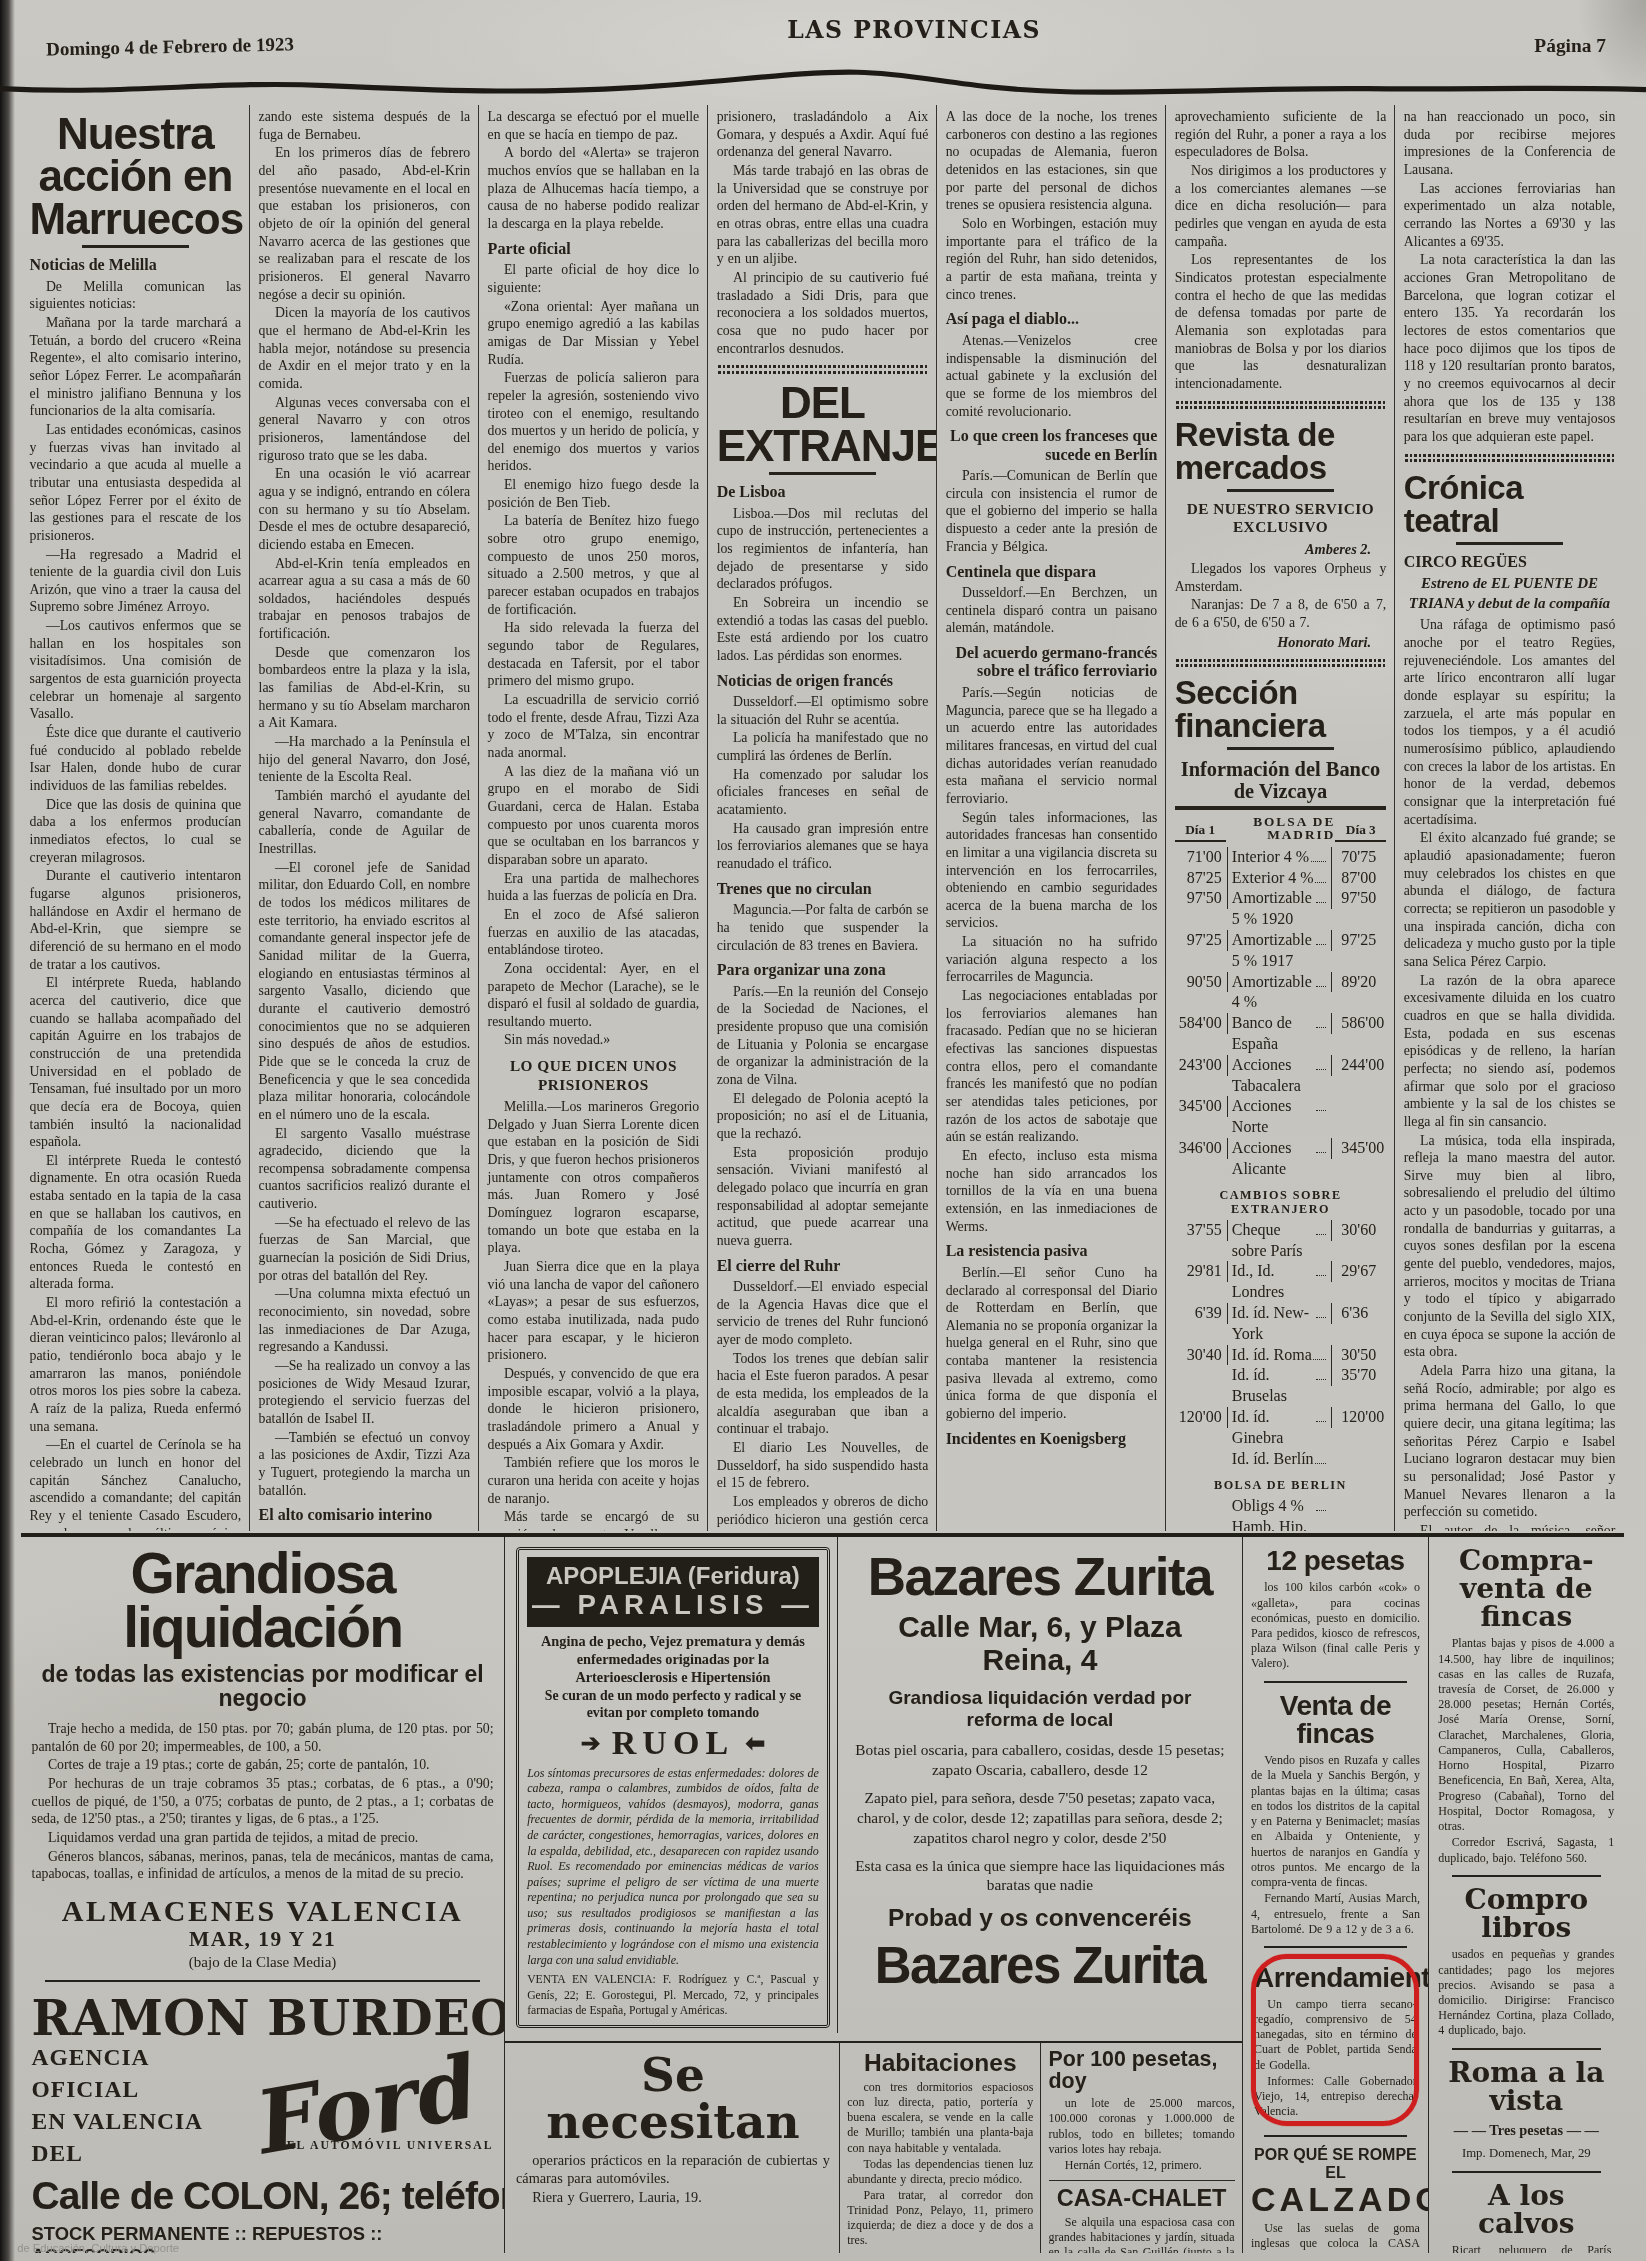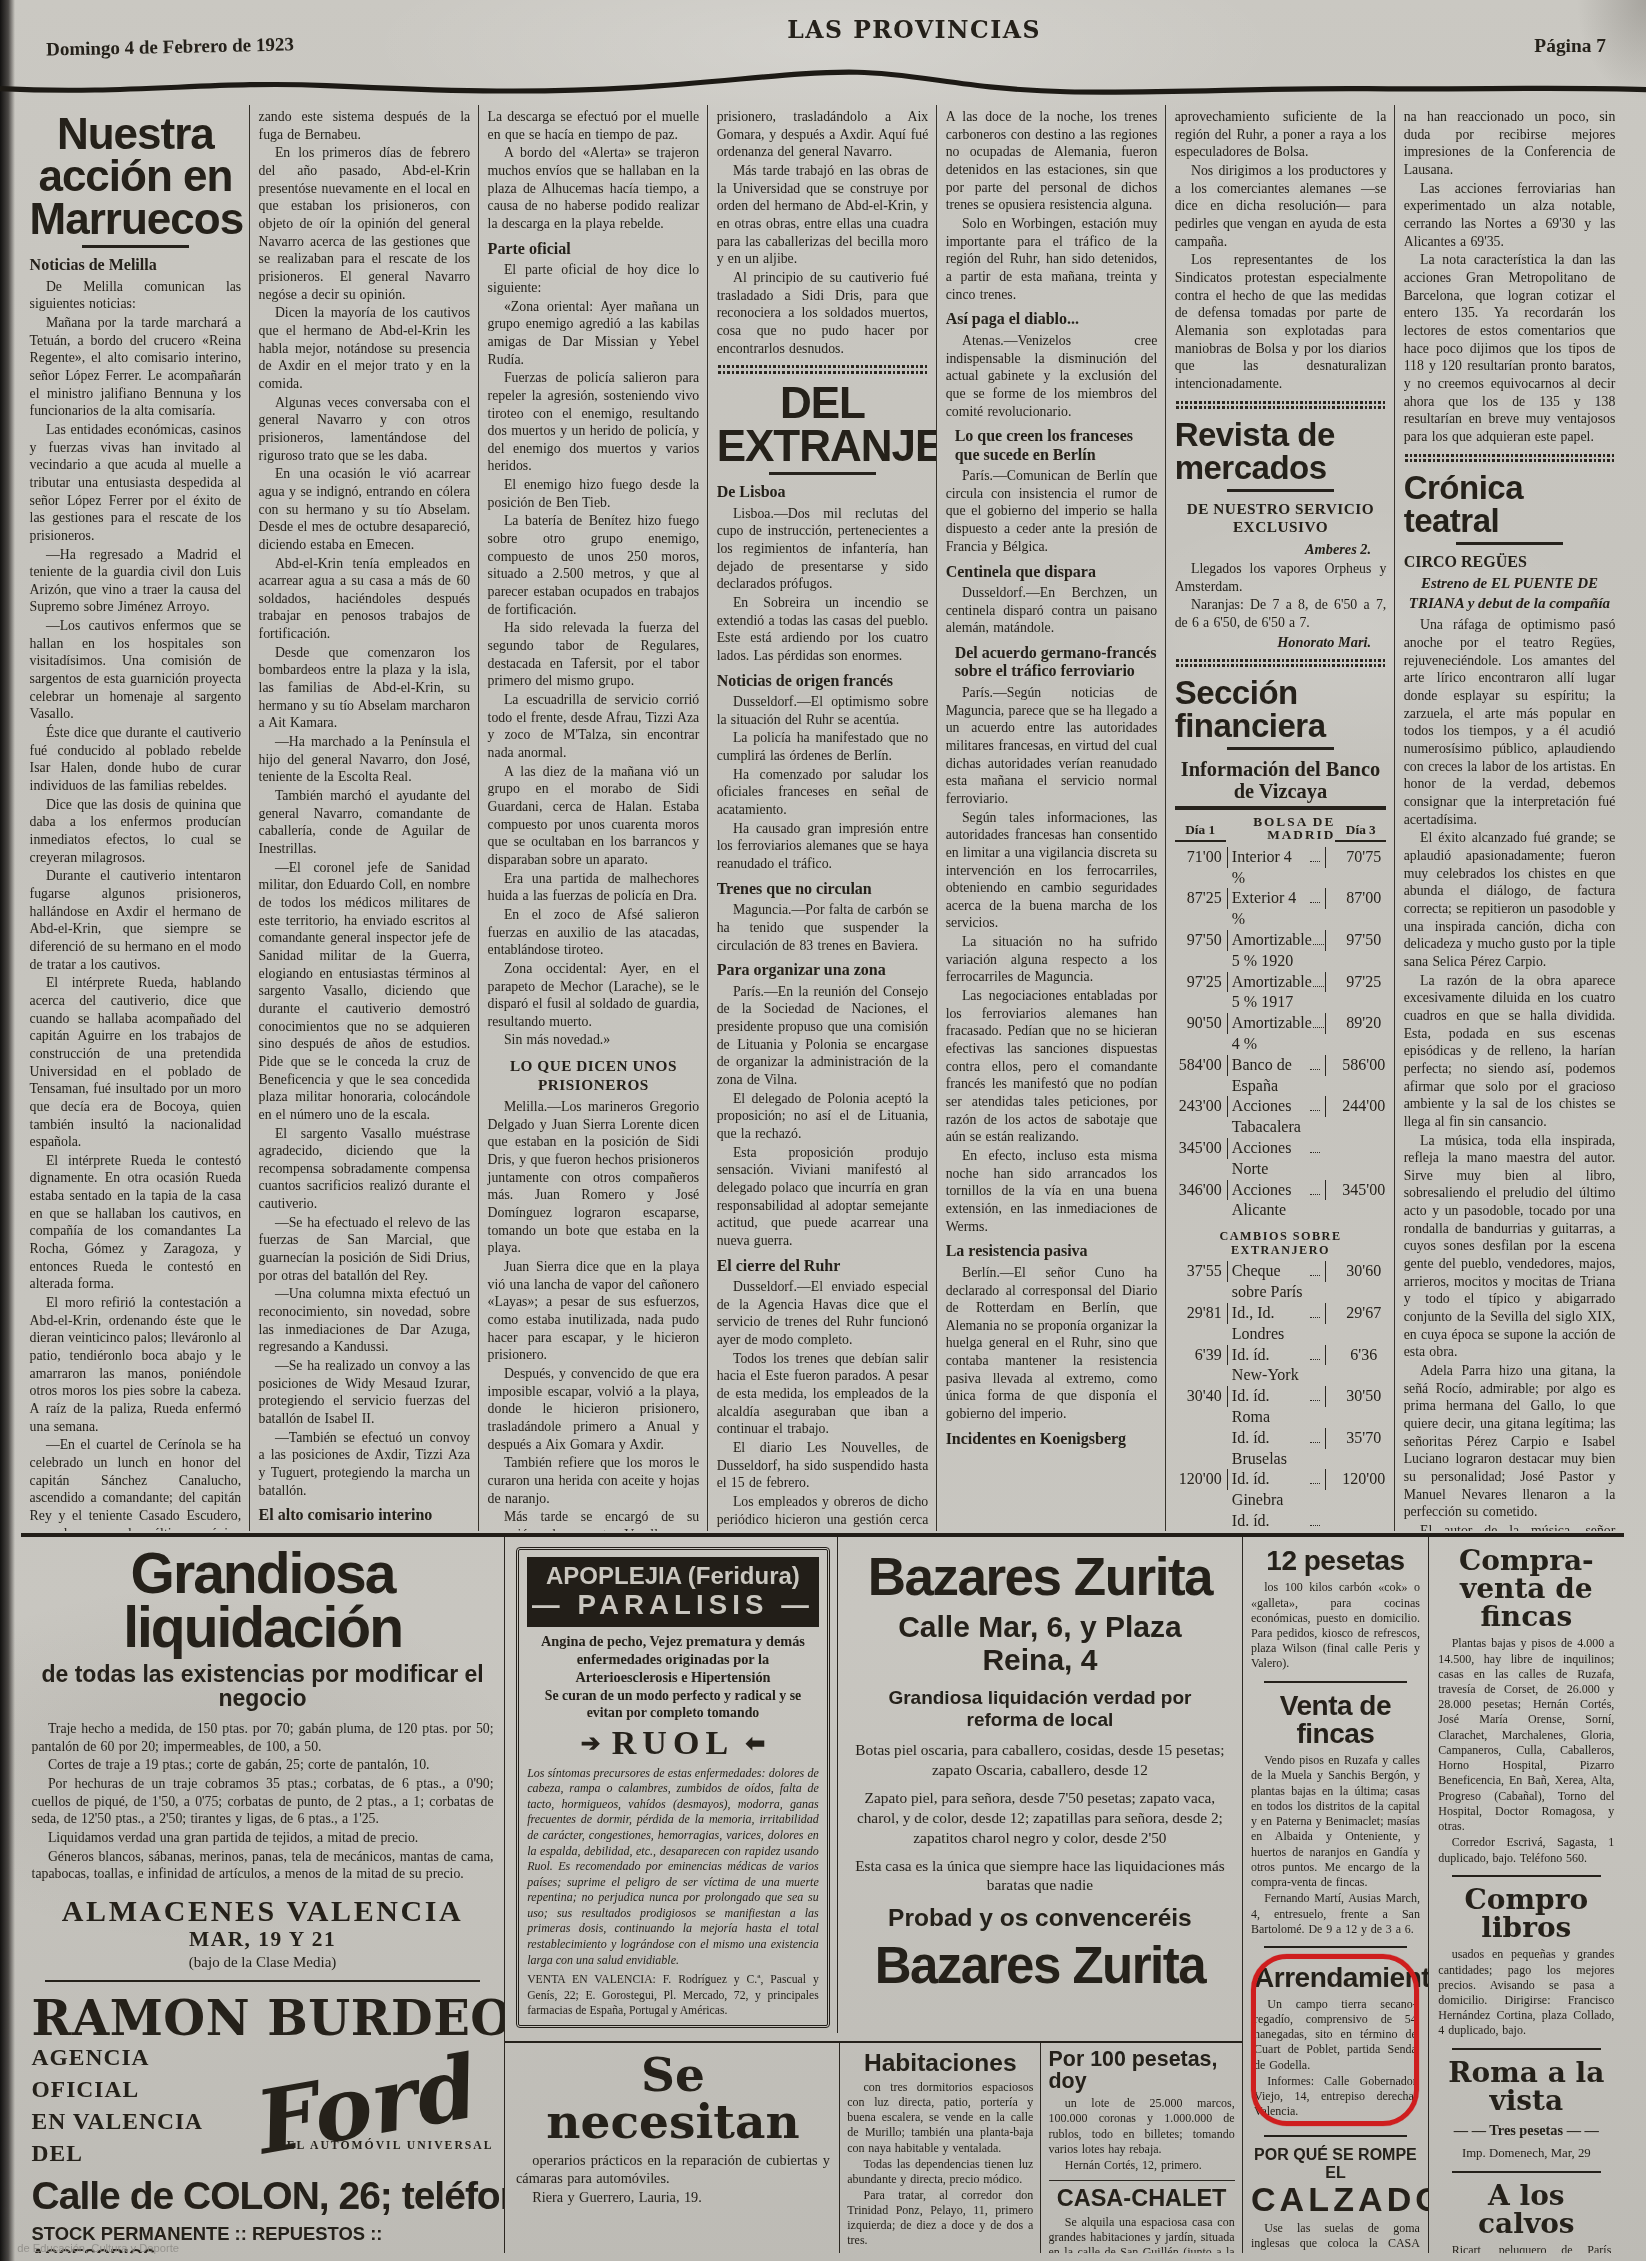--- a/index.html
+++ b/index.html
@@ -22,21 +22,21 @@
   .hdr .pgno{font:700 19.4px/1 "Liberation Serif",serif;}
   .wave{position:absolute;top:65px;left:0;width:100%;height:36px;}
 
   
   .cols{position:absolute;top:105px;left:21.4px;right:23.5px;height:1426px;display:flex;overflow:hidden;}
   .col{flex:1 1 0;padding:3.1px 8.2px 0;border-right:1px solid #36322b;overflow:hidden;}
   .col.last{border-right:none;}
   .para{margin:0 0 1px;font-size:13.8px;line-height:1.28;text-align:justify;text-indent:16.3px;word-spacing:0.8px;}
   .p0{text-indent:0;}
   .h2{font:700 16px/1.15 "Liberation Serif",serif;margin:7.1px 0 3.1px;}
-  .h2c{text-align:left;margin-left:9px;}
+  .h2c{text-align:right;}
   .caps{font:700 15.3px/1.2 "Liberation Serif",serif;text-align:center;letter-spacing:0.5px;margin:8.2px 0 4.1px;}
   .hl{font:700 44px/0.96 "Liberation Sans",sans-serif;letter-spacing:-1px;text-align:center;margin:5.1px 0 4.1px;}
   .hl2{font:700 33px/1 "Liberation Sans",sans-serif;letter-spacing:-0.5px;text-align:left;margin:6.1px 0 4.1px;}
   .rshort{width:107px;border-top:3.6px solid #26221c;margin:5.1px auto 8.2px;}
   .dots{height:8.7px;margin:8.2px 1px;background:
       repeating-linear-gradient(90deg,#2a261f 0 2.6px,transparent 2.6px 4.6px),
       repeating-linear-gradient(90deg,#2a261f 0 2.6px,transparent 2.6px 4.6px);
     background-size:100% 3.1px;background-repeat:no-repeat;background-position:0 0,0 5.6px;}
   .pc{text-align:center;font-size:13.8px;margin:8px 0;}
   .pr{text-align:right;font:italic 700 14.3px/1.2 "Liberation Serif",serif;margin:2px 0;padding-right:15.3px;}
@@ -45,21 +45,21 @@
   
   .finwrap{margin-top:3.1px;}
   .fintitle{font:700 20.4px/1.1 "Liberation Serif",serif;text-align:center;margin:4.1px 0 3.1px;}
   .finbar{border-top:4.6px solid #26221c;margin:2px 0 5.1px;}
   .finhead{display:flex;align-items:flex-end;font:700 13.3px/1 "Liberation Serif",serif;margin-bottom:5.1px;}
   .finhead .d{width:51px;text-align:center;border-bottom:2px double #26221c;padding-bottom:3.1px;}
   .finhead .c{flex:1;text-align:right;letter-spacing:2px;}
   .finsec{font:700 12.2px/1.15 "Liberation Serif",serif;text-align:center;letter-spacing:1.5px;margin:8.2px 0 4.1px;}
   .finrow{display:flex;align-items:baseline;font-size:16px;line-height:1.3;}
   .fd1{width:47px;text-align:right;padding-right:5.1px;border-right:1px solid #2b2721;flex:none;}
-  .fd3{width:45px;text-align:center;padding-left:15px;border-left:1px solid #2b2721;flex:none;}
+  .fd3{width:45px;text-align:left;padding-left:9px;border-left:1px solid #2b2721;flex:none;}
   .flbl{flex:1;display:flex;align-items:baseline;padding:0 4.1px;min-width:0;}
   .fdots{flex:1;border-bottom:1px dotted #2b2721;margin:0 1.5px 2.6px;min-width:10.2px;}
 
   
   .ads{position:absolute;top:1533px;left:21.4px;right:23.5px;bottom:8.2px;border-top:4.1px solid #221e18;
     display:flex;overflow:hidden;}
   .adcol{overflow:hidden;padding:9.2px 10.2px 0;border-right:1.5px solid #2b2721;}
   .b1{flex:0 0 462px;}
   .bmid{flex:0 0 737px;padding:0;display:flex;flex-direction:column;}
   .b4{flex:0 0 169px;padding:7.1px 8.2px 0;}

